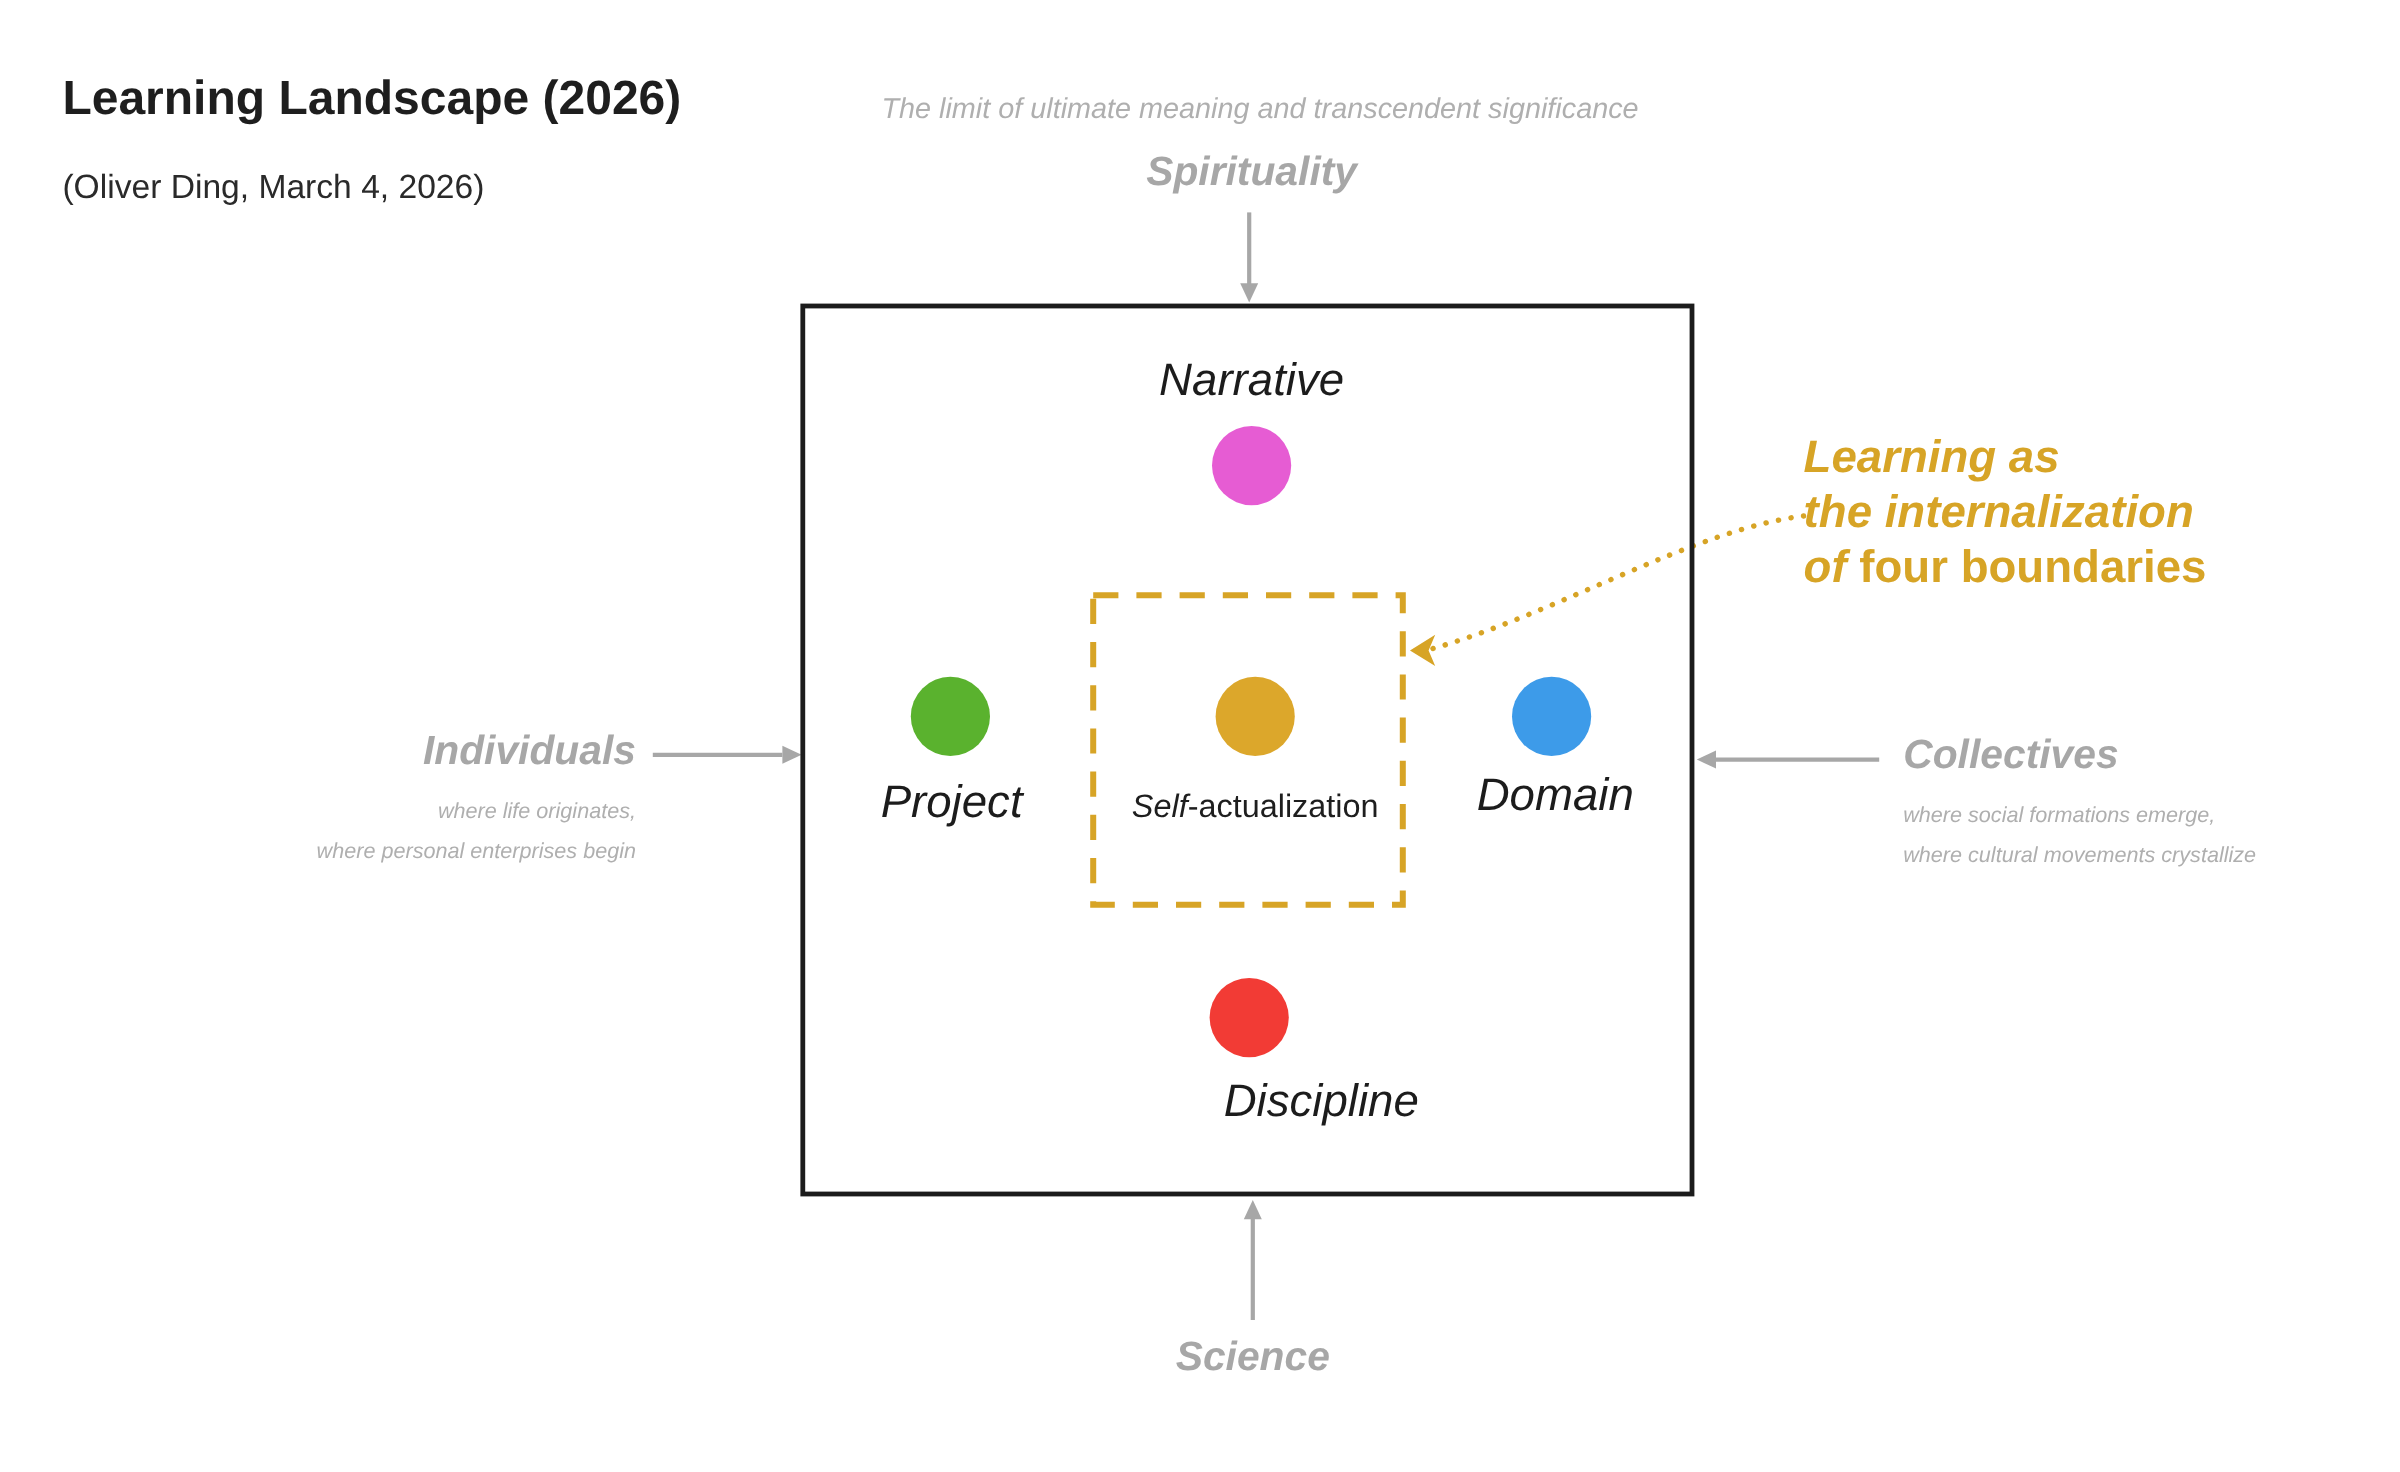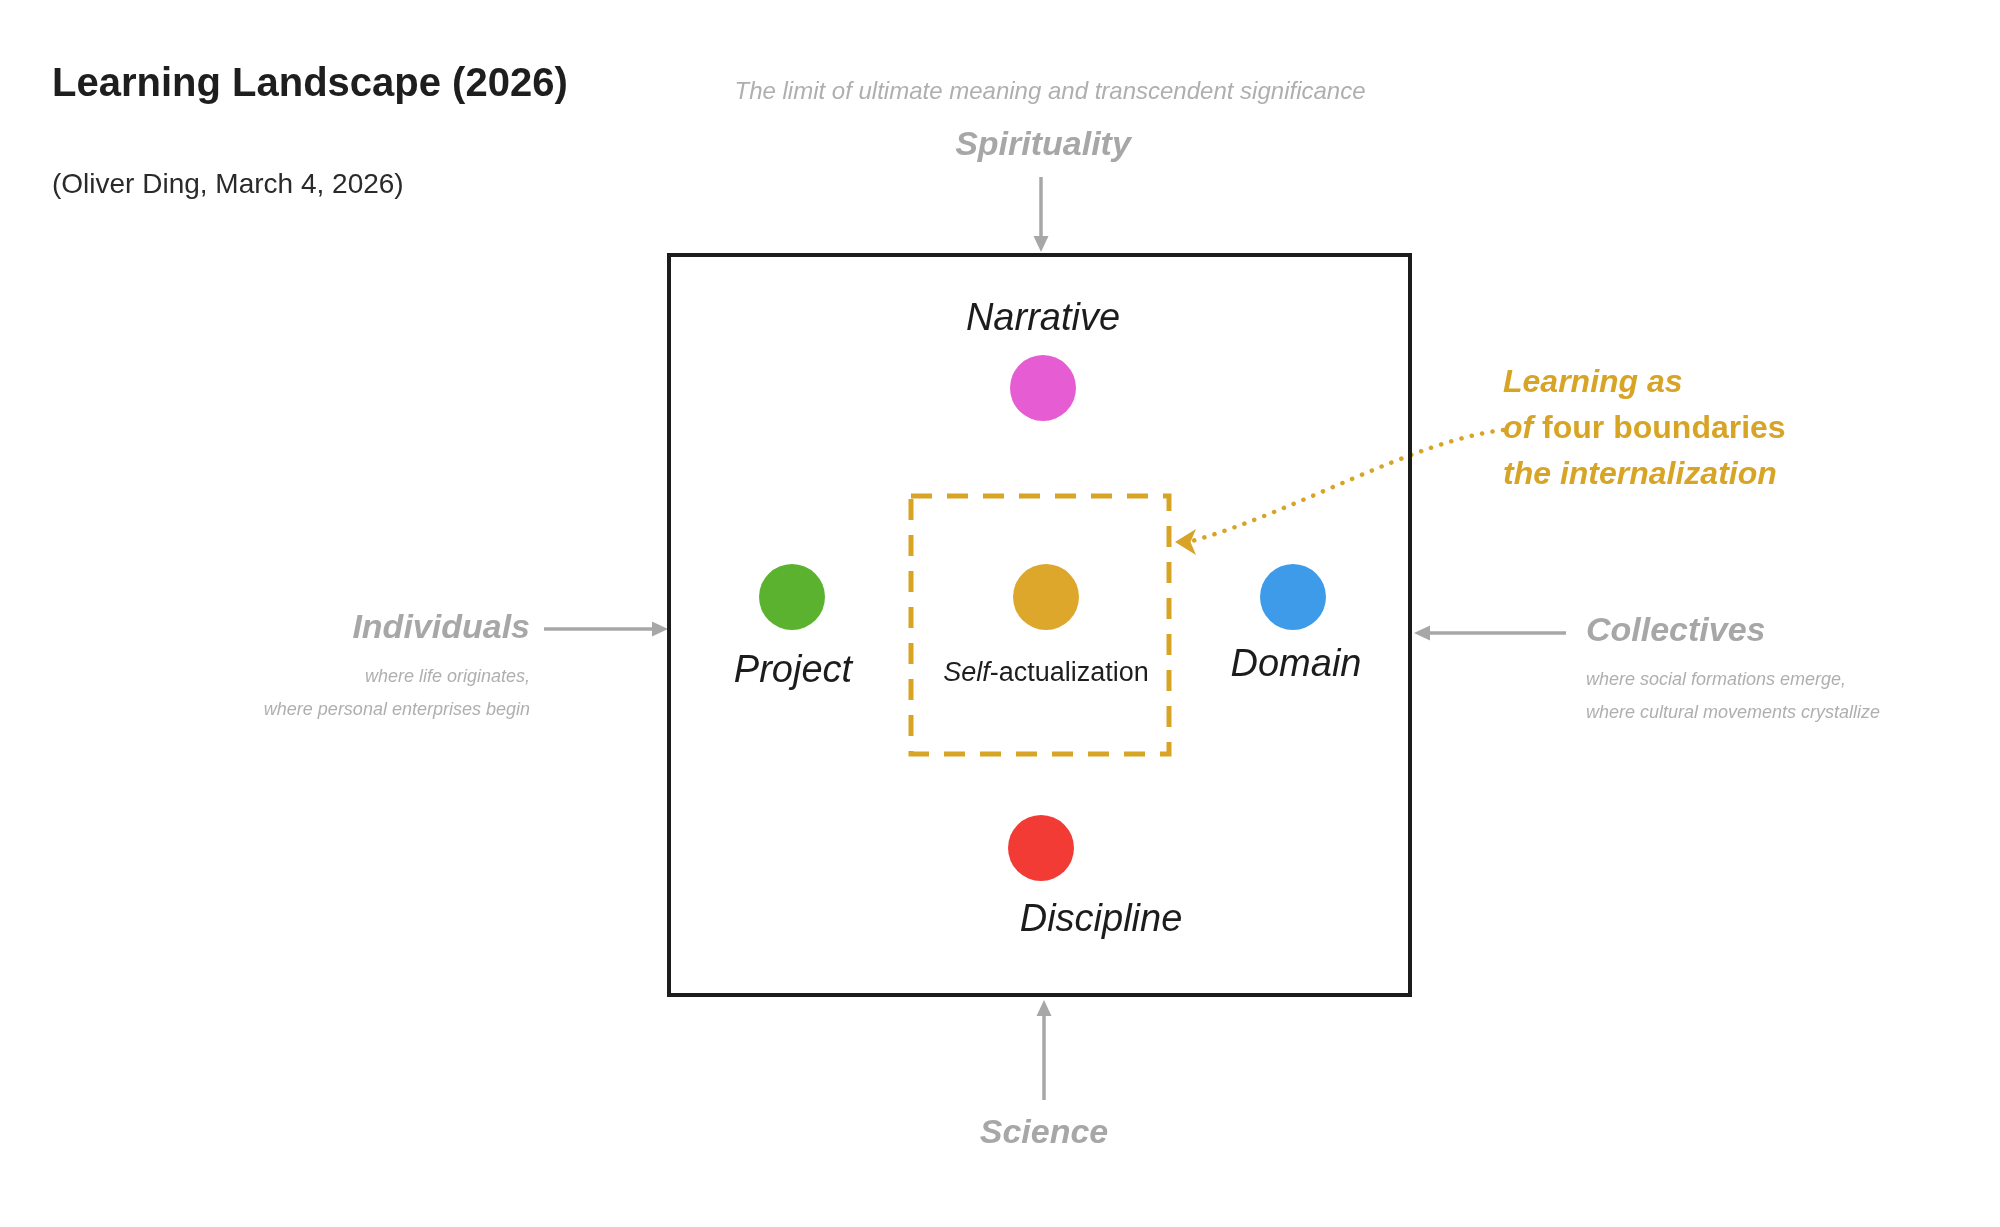--- a/index.html
+++ b/index.html
@@ -16,21 +16,21 @@
     height: 1227px;
     background: #ffffff;
     overflow: hidden;
     border-radius: 26px;
   }
   .abs { position: absolute; }
   .cx { transform: translateX(-50%); white-space: nowrap; }
 
   
   .title { left: 52px; top: 60px; font-size: 40px; font-weight: 700; color: #1E1E1E; letter-spacing: 0; }
-  .byline { left: 52px; top: 140px; font-size: 28px; color: #2A2A2A; margin-top: 28px; }
+  .byline { left: 52px; top: 140px; font-size: 28px; color: #2A2A2A; }
 
   
   .bnd-name { color: var(--gray); font-weight: 700; font-style: italic; font-size: 34px; }
   .bnd-desc { color: var(--gray_light); font-style: italic; font-size: 18px; line-height: 33px; }
   .top-desc  { left: 1050px; top: 74px; font-size: 24px; }
   .top-name  { left: 1043px; top: 124px; }
   .bot-name  { left: 1044px; top: 1112px; }
   .bot-desc  { left: 1044px; top: 1178px; font-size: 24px; }
   .left-name { left: 80px;  top: 607px; width: 450px; text-align: right; }
   .left-desc { left: 80px;  top: 660px; width: 450px; text-align: right; }
@@ -62,21 +62,21 @@
   .dot-narrative  { left: 1043px; top: 388px; }
   .dot-project    { left: 792px;  top: 597px; }
   .dot-self       { left: 1046px; top: 597px; }
   .dot-domain     { left: 1293px; top: 597px; }
   .dot-discipline { left: 1041px; top: 848px; }
 
   
   .gold-note {
     left: 1503px; top: 358px;
     color: var(--gold);
-    font-size: 32px; font-weight: 700; font-style: italic;
+    font-size: 38px; font-weight: 700; font-style: italic;
     line-height: 46px;
     white-space: nowrap;
   }
   .gold-note .upright { font-style: normal; }
 
   
   .overlay { position: absolute; left: 0; top: 0; pointer-events: none; }
 </style>
 </head>
 <body>
@@ -145,17 +145,17 @@
   <div class="abs cx lbl-self"><span class="it">Self</span><span>-actualization</span></div>
 
   <div class="dot dot-domain" style="background-color: rgb(61, 155, 233);"></div>
   <div class="abs cx node-label lbl-domain">Domain</div>
 
   <div class="dot dot-discipline" style="background-color: rgb(242, 59, 53);"></div>
   <div class="abs cx node-label lbl-discipline">Discipline</div>
 
   <div class="abs gold-note">
     <div>Learning as</div>
+    <div>the internalization</div>
     <div><span>of </span><span class="upright">four boundaries</span></div>
-    <div>the internalization</div>
   </div>
 
 </div>
 
 </body></html>

